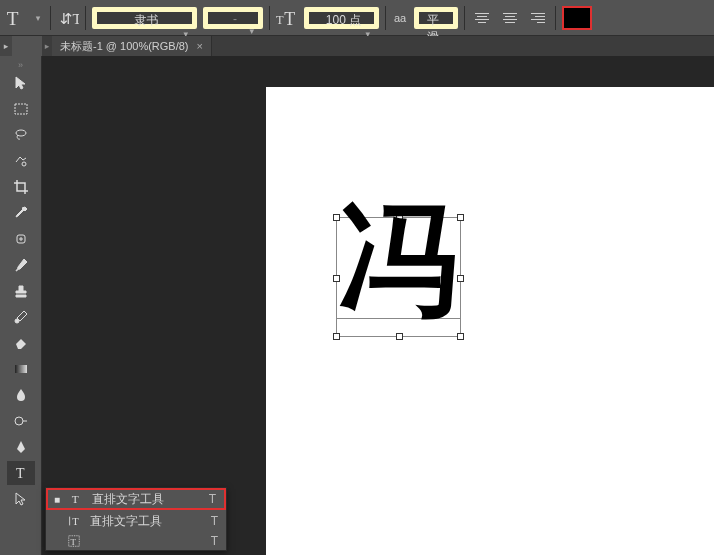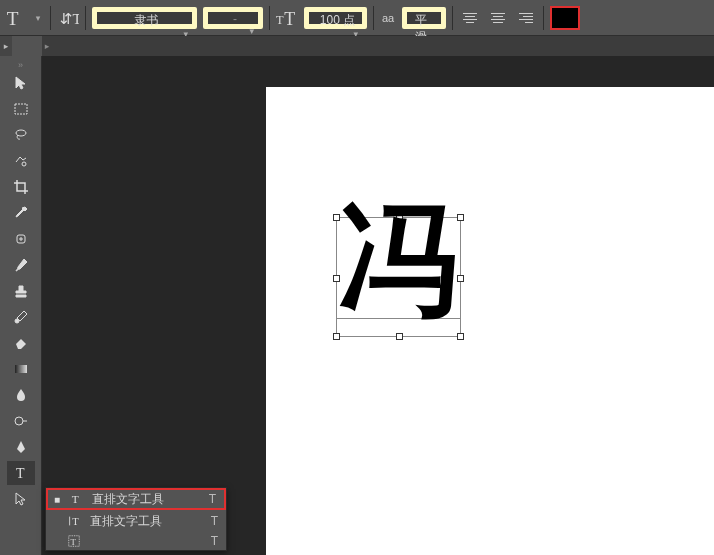--- a/index.html
+++ b/index.html
@@ -6,21 +6,21 @@
 body { width: 714px; height: 555px; background: #535353; font-family: sans-serif; font-size: 12px; color: #d8d8d8; overflow: hidden; position: relative; }
 
 
 .optbar { position: absolute; top: 0; left: 0; right: 0; height: 36px; background: #535353; border-bottom: 1px solid #2e2e2e; display: flex; align-items: center; padding: 0 4px; gap: 6px; }
 .optbar .ico { width: 22px; height: 22px; display: flex; align-items: center; justify-content: center; color: #d0d0d0; cursor: pointer; }
 .optbar .sep { width: 1px; height: 24px; background: #2e2e2e; }
 .drop { height: 22px; background: #3a3a3a; border: 5px solid #fef9c3; display: flex; align-items: center; padding: 0 4px 0 8px; color: #d8d8d8; cursor: pointer; border-radius: 2px; flex-direction: column; }
 .drop .arw { margin-left: auto; padding-left: 6px; font-size: 9px; color: #aaa; }
 .drop.font { width: 105px; }
 .drop.style { width: 60px; color: #888; }
-.drop.size { width: 63px; }
+.drop.size { width: 75px; }
 .drop.aa { width: 44px; }
 .alignbtn { width: 22px; height: 22px; display: flex; flex-direction: column; gap: 2px; justify-content: center; align-items: center; cursor: pointer; }
 .alignbtn span { display: block; height: 1px; background: #cfcfcf; }
 .swatch { width: 30px; height: 24px; background: #000; border: 2px solid #e03030; cursor: pointer; }
 
 
 .tabbar { position: absolute; top: 36px; left: 42px; right: 0; height: 20px; background: #3c3c3c; display: flex; align-items: stretch; }
 .tabbar .grip { width: 10px; display: flex; align-items: center; justify-content: center; color: #888; font-size: 9px; }
 .tab { background: #454545; display: flex; align-items: center; padding: 0 8px; color: #d0d0d0; font-size: 11px; border-right: 1px solid #2e2e2e; cursor: pointer; }
 .tab .close { margin-left: 8px; color: #aaa; font-size: 11px; }
@@ -117,20 +117,24 @@
       <span style="width:8px;margin-left:6px"></span>
     </div>
   <div class="sep"></div>
   <div class="swatch"></div>
 </div>
 
 <div class="expand">▸</div>
 
 <div class="tabbar">
   <div class="grip">▸</div>
+  <div class="tab">
+    <span>未标题-1 @ 100%(RGB/8)</span>
+    <span class="close">×</span>
+  </div>
 </div>
 
 <div class="tools">
   <div class="grip2">»</div>
   <div class="tool">
       <svg viewBox="0 0 16 16" stroke="#ddd" fill="none">
         <path d="M3 2l0 11 3-3 2 4 2-1-2-4 4 0z" fill="#ddd"></path>
       </svg>
     </div>
   <div class="tool">

